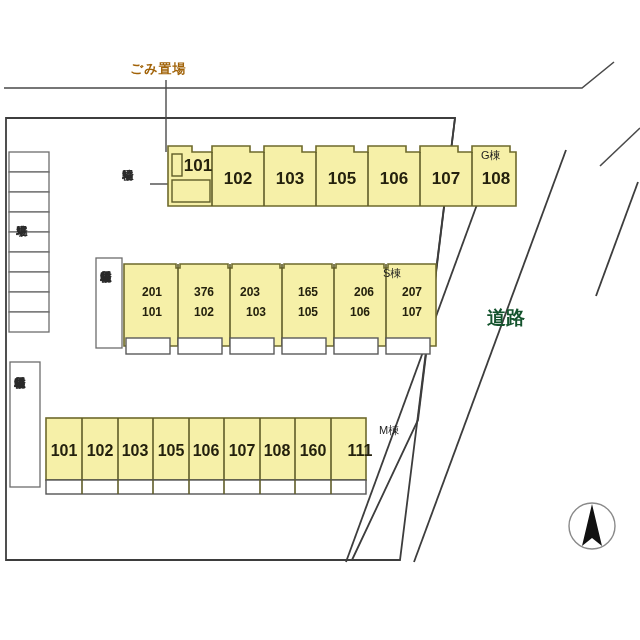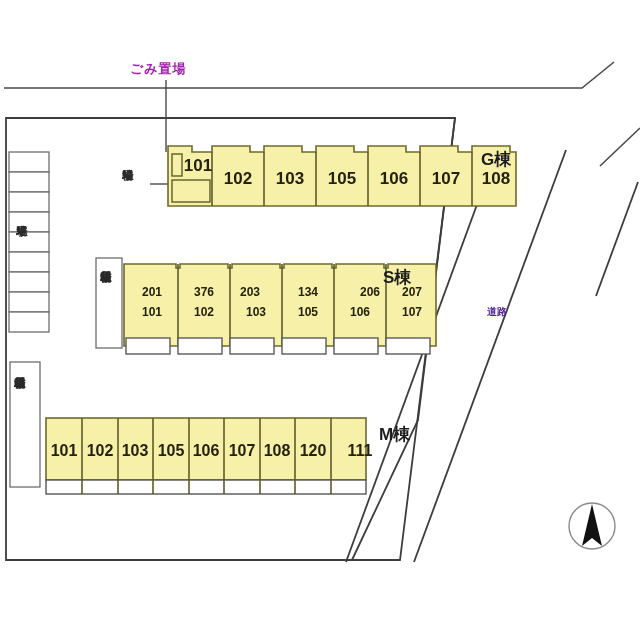--- a/index.html
+++ b/index.html
@@ -95,55 +95,55 @@
     text-align: center;
     pointer-events: none;
   }
   .g-num { font-size: 17px; }
   .s-num { font-size: 12px; }
   .m-num { font-size: 16px; }
 
   .bldg-tag {
     position: absolute;
     font-family: "Liberation Sans", "DejaVu Sans", sans-serif;
-    font-size: 17px;
-    font-weight: bold;
+    font-size: 11px;
+    font-weight: normal;
     color: #1d1d1d;
     white-space: nowrap;
   }
 
   .jp-h {
     position: absolute;
     font-family: Liberation Serif, serif;
     font-size: 13px;
     font-weight: bold;
-    color: #a21caf;
+    color: #a16207;
     white-space: nowrap;
     letter-spacing: 1px;
   }
   .jp-v {
     position: absolute;
     font-family: "DejaVu Sans", "Liberation Sans", sans-serif;
     font-size: 12.5px;
     font-weight: bold;
     color: #2a2a2a;
     writing-mode: vertical-rl;
     text-orientation: upright;
     line-height: 1.0;
     letter-spacing: 0px;
   }
   .jp-v-small {
     font-size: 11px;
   }
   .jp-road {
     position: absolute;
     font-family: Liberation Mono, monospace;
-    font-size: 10px;
+    font-size: 19px;
     font-weight: bold;
-    color: #4c1d95;
+    color: #14532d;
     white-space: nowrap;
   }
   .compass-wrap {
     position: absolute;
   }
 </style>
 </head>
 <body>
 
 <div id="site-plan">
@@ -284,32 +284,32 @@
 
   <div class="unit-num s-num" style="left:126px; top:286px; width:52px;">201</div>
   <div class="unit-num s-num" style="left:126px; top:306px; width:52px;">101</div>
 
   <div class="unit-num s-num" style="left:178px; top:286px; width:52px;">376</div>
   <div class="unit-num s-num" style="left:178px; top:306px; width:52px;">102</div>
 
   <div class="unit-num s-num" style="left:230px; top:286px; width:40px;">203</div>
   <div class="unit-num s-num" style="left:230px; top:306px; width:52px;">103</div>
 
-  <div class="unit-num s-num" style="left:282px; top:286px; width:52px;">134</div>
+  <div class="unit-num s-num" style="left:282px; top:286px; width:52px;">165</div>
   <div class="unit-num s-num" style="left:282px; top:306px; width:52px;">105</div>
 
-  <div class="unit-num s-num" style="left:320px; top:286px; width:60px;text-align:right;">206</div>
+  <div class="unit-num s-num" style="left:334px; top:286px; width:60px;">206</div>
   <div class="unit-num s-num" style="left:334px; top:306px; width:52px;">106</div>
 
   <div class="unit-num s-num" style="left:386px; top:286px; width:52px;">207</div>
   <div class="unit-num s-num" style="left:386px; top:306px; width:52px;">107</div>
 
   <div class="unit-num m-num" style="left:46px; top:443px; width:36px;">101</div>
   <div class="unit-num m-num" style="left:82px; top:443px; width:36px;">102</div>
   <div class="unit-num m-num" style="left:117px; top:443px; width:36px;">103</div>
   <div class="unit-num m-num" style="left:153px; top:443px; width:36px;">105</div>
   <div class="unit-num m-num" style="left:188px; top:443px; width:36px;">106</div>
   <div class="unit-num m-num" style="left:224px; top:443px; width:36px;">107</div>
   <div class="unit-num m-num" style="left:259px; top:443px; width:36px;">108</div>
-  <div class="unit-num m-num" style="left:295px; top:443px; width:36px;">120</div>
+  <div class="unit-num m-num" style="left:295px; top:443px; width:36px;">160</div>
   <div class="unit-num m-num" style="left:330px; top:443px; width:60px;">111</div>
 
 </div>
 
 </body></html>

